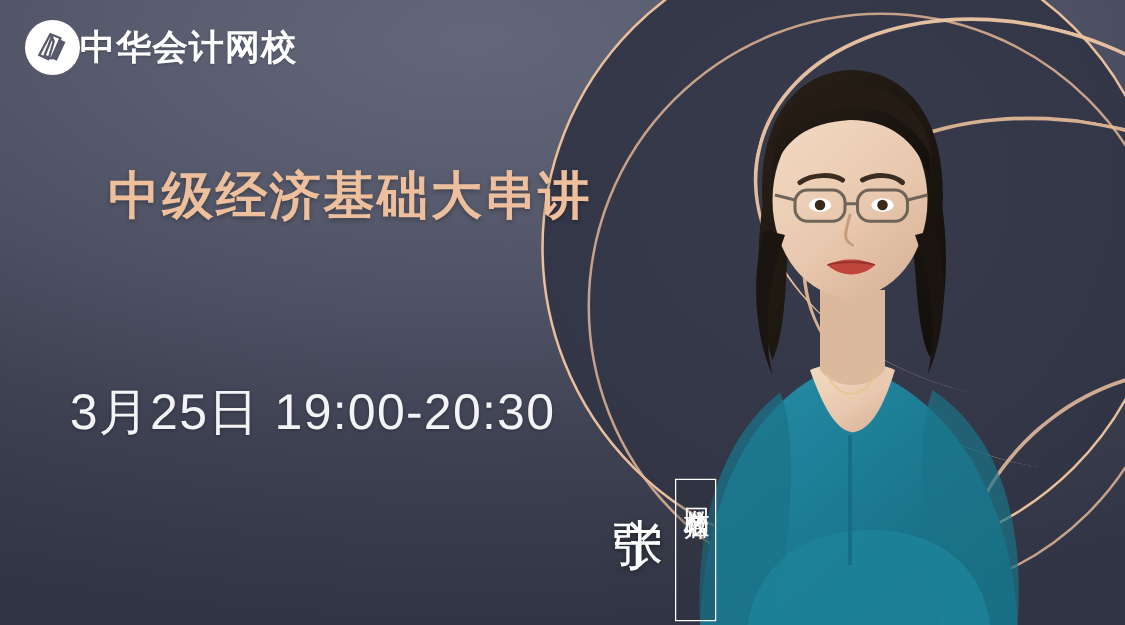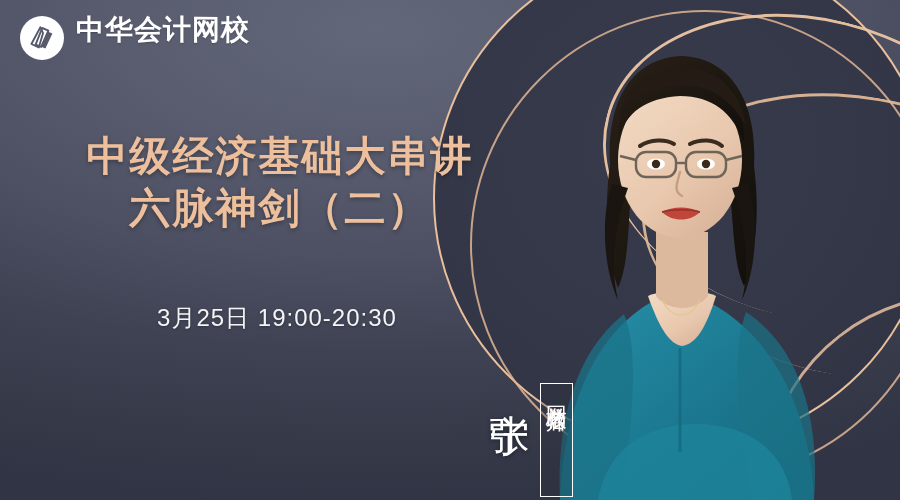--- a/index.html
+++ b/index.html
@@ -68,21 +68,21 @@
     border-top: 3px solid #e9c0a0;
     border-right: 3px solid #e9c0a0;
     transform: rotate(-38deg);
     opacity: .85;
   }
 
   
   .header {
     position:absolute;
     left: 20px; top: 16px;
-    display:flex; align-items:flex-start; gap:12px;
+    display:flex; align-items:center; gap:0;
     z-index: 9;
   }
   .logo-mark {
     width: 44px; height: 44px;
     border-radius: 50%;
     background: #ffffff;
     display:flex; align-items:center; justify-content:center;
     flex: 0 0 auto;
   }
   .logo-mark svg { display:block; }
@@ -112,27 +112,26 @@
     letter-spacing: 2px;
     white-space: nowrap;
     text-shadow: 0 2px 4px rgba(0,0,0,.3);
   }
   .subtitle {
     position:absolute;
     left: 0; top: 302px;
     width: 500px;
     text-align:center;
     color:#f4f4f6;
-    font-size: 24px;
+    font-size: 40px;
     font-weight: 400;
     letter-spacing: 1px;
     white-space: nowrap;
     z-index: 9;
     text-shadow: 0 1px 3px rgba(0,0,0,.3);
-    margin-left: 27px;
   }
 
   
   .presenter {
     position:absolute;
     left: 520px; top: 0;
     width: 400px; height: 500px;
     z-index: 4;
   }
   .presenter svg { display:block; }
@@ -267,21 +266,20 @@
           <path d="M 15.2 5.0 L 21.4 7.6 L 14.2 23.8 L 8.6 21.6 Z"></path>
         </g>
         <path d="M 20.6 8.4 L 25.4 10.6 L 18.4 25.6 L 13.6 23.4 Z" fill="#565a6b"></path>
       </svg>
     </span>
     <span class="brand-name">中华会计网校</span>
   </div>
 
   <div class="title-block">
     <div class="title-line">中级经济基础大串讲</div>
-    <div class="title-line">六脉神剑（二）</div>
   </div>
 
   <div class="subtitle">3月25日  19:00-20:30</div>
 
   <div class="nameplate">
     <span class="presenter-name">张宁</span>
     <span class="badge-box">
       <span class="badge-text">网校名师</span>
     </span>
   </div>

